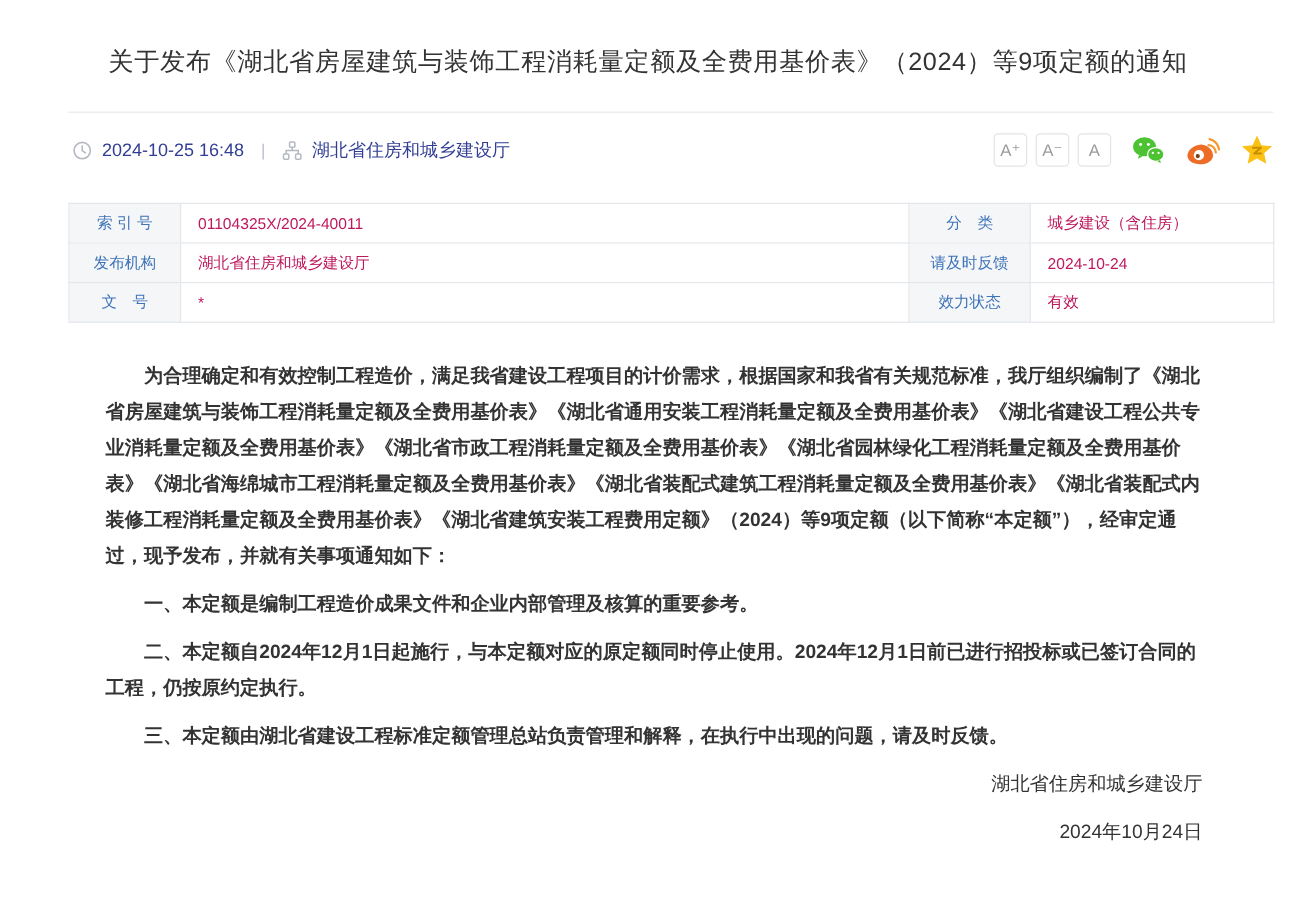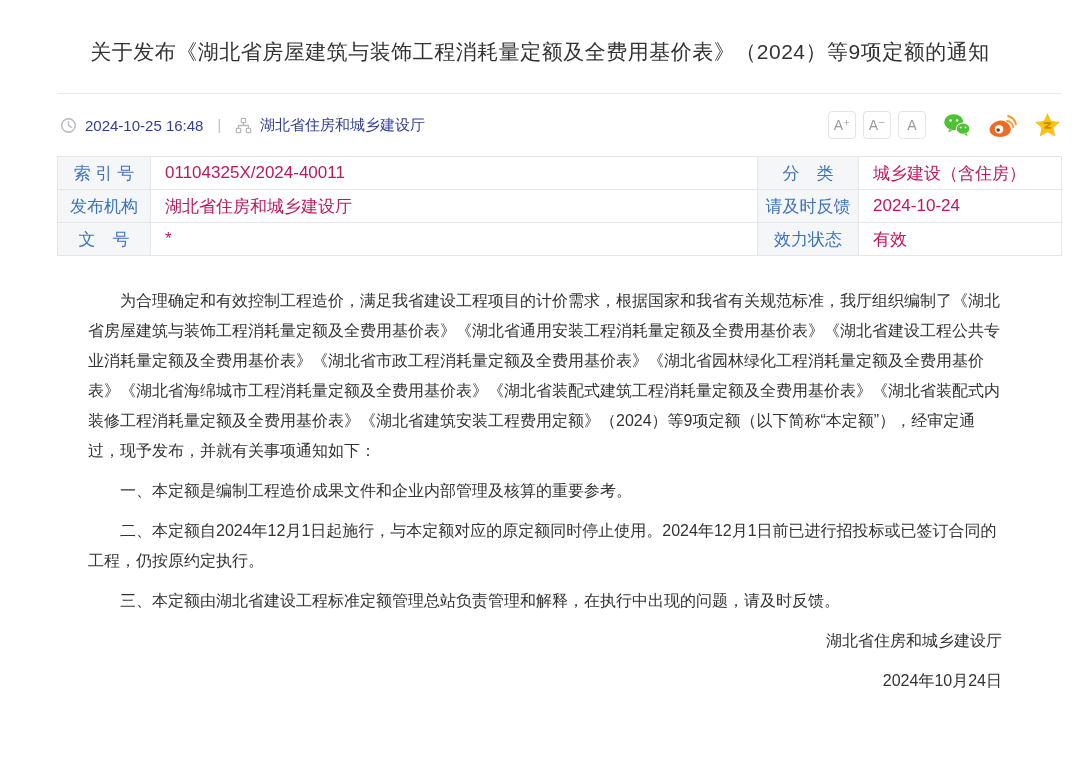--- a/index.html
+++ b/index.html
@@ -55,25 +55,25 @@
     font-size: 14px;
     display: flex; align-items: center; justify-content: center;
     margin-left: 7px;
     cursor: pointer;
     box-sizing: border-box;
   }
   .share-icon { display: inline-flex; margin-left: 17px; cursor: pointer; }
 
   
   .info-table {
-    margin-top: 13px;
+    margin-top: 26px;
     width: 100%;
     border-collapse: collapse;
     table-layout: fixed;
-    font-size: 17px;
+    font-size: 13px;
   }
   .info-table td {
     border: 1px solid #e3e6ea;
     height: 32px;
     overflow: hidden;
     white-space: nowrap;
   }
   .info-table td.lbl {
     background: #f5f6f8;
     color: #3e73b8;
@@ -87,21 +87,21 @@
   }
 
   
   .article {
     margin: 30px 59px 0 31px;
     font-size: 16px;
     line-height: 30px;
     color: #333;
   }
   .article p { margin: 0 0 10px 0; }
-  .p-indent { text-indent: 2em; }
+  .p-indent { text-indent: 2em; font-weight: bold; }
   .sig-line { text-align: right; margin-top: 10px; }
   .sig-date { text-align: right; margin-top: 15px; }
 </style>
 </head>
 <body>
 
 <div class="page">
 
   <div class="title-wrap">
     <h1 class="doc-title">关于发布《湖北省房屋建筑与装饰工程消耗量定额及全费用基价表》（2024）等9项定额的通知</h1>

